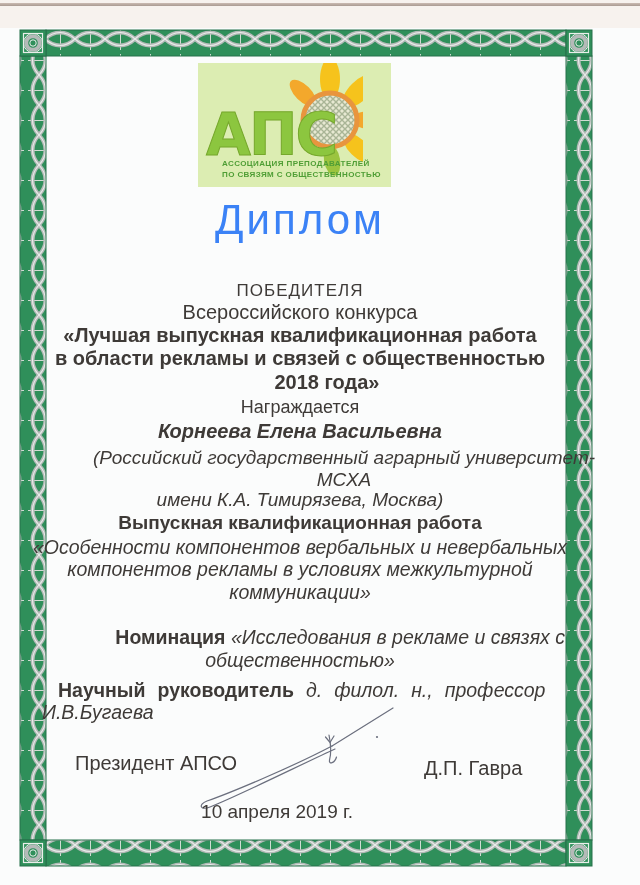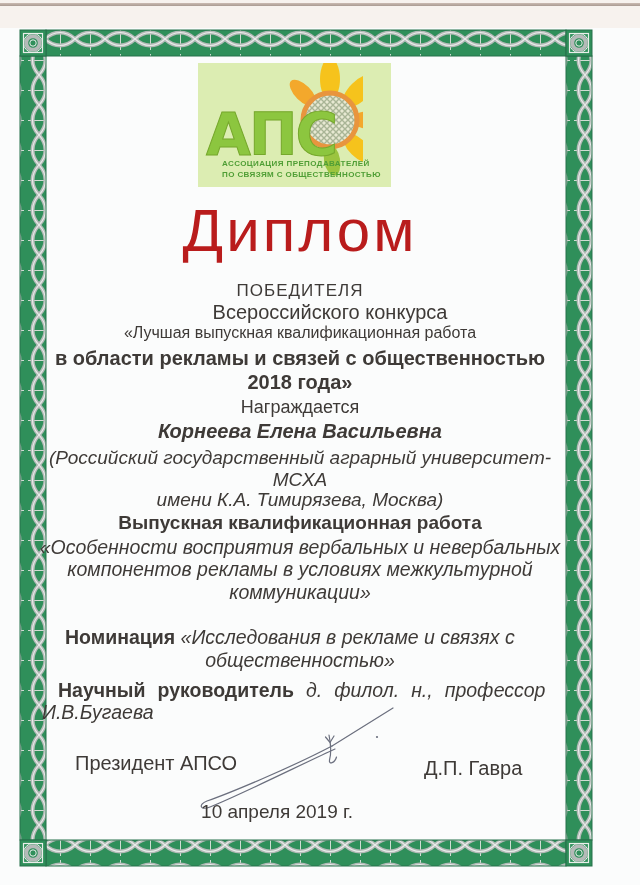--- a/index.html
+++ b/index.html
@@ -14,35 +14,35 @@
   .frame-svg,.sig-svg{position:absolute;left:0;top:0;}
   .logo-card{
     position:absolute;left:198px;top:63px;width:193px;height:124px;
     background:#dcedb2;
   }
   .logo-caption{position:absolute;left:10px;bottom:7px;line-height:1.3;
     font-size:8px;font-weight:bold;letter-spacing:.4px;color:#4f9e35;margin-left:14px;}
   .line{position:absolute;left:20px;width:560px;text-align:center;line-height:1.15;}
   .b{font-weight:bold;}
   .i{font-style:italic;}
-  .title{top:196px;font-size:60px;letter-spacing:3px;color:#b91c1c;}
+  .title{top:196px;font-size:42px;letter-spacing:3px;color:#3b82f6;}
   .winner{top:281px;font-size:17px;letter-spacing:1px;}
-  .contest1{top:301px;font-size:20px;margin-left:30px;}
-  .contest2{top:324px;font-size:16px;font-weight:normal;}
+  .contest1{top:301px;font-size:20px;}
+  .contest2{top:324px;font-size:20px;font-weight:bold;}
   .contest3{top:347px;font-size:20px;font-weight:bold;}
-  .contest4{top:371px;font-size:20px;font-weight:bold;}
+  .contest4{top:371px;font-size:20px;font-weight:bold;padding-left:27px;}
   .awarded{top:397px;font-size:18px;}
   .recipient{top:420px;font-size:20px;font-weight:bold;font-style:italic;}
-  .affil1{top:447px;font-size:19px;font-style:italic;}
+  .affil1{top:447px;font-size:19px;font-style:italic;margin-left:44px;}
   .affil2{top:489px;font-size:19px;font-style:italic;}
   .worklabel{top:512px;font-size:19px;font-weight:bold;}
   .work1{top:536px;font-size:19.5px;font-style:italic;}
   .work2{top:558px;font-size:19.5px;font-style:italic;}
   .work3{top:581px;font-size:19.5px;font-style:italic;}
-  .nomin1{top:626px;left:65px;width:500px;text-align:left;font-size:19.5px;}
+  .nomin1{top:626px;left:65px;width:500px;text-align:right;font-size:19.5px;}
   .nomin2{top:649px;font-size:19.5px;font-style:italic;}
   .supervisor-line{position:absolute;top:679px;left:58px;width:482px;
     display:flex;justify-content:space-between;font-size:19.5px;gap:12px;}
   .supname{top:701px;left:42px;width:200px;text-align:left;font-size:19.5px;font-style:italic;}
   .president{position:absolute;top:752px;left:75px;font-size:20px;}
   .presname{position:absolute;top:749px;left:424px;font-size:20px;margin-top:8px;}
   .datel{top:801px;left:97px;width:360px;font-size:19px;}
 </style>
 </head>
 <body>
@@ -134,21 +134,21 @@
 <div class="line winner">ПОБЕДИТЕЛЯ</div>
 <div class="line contest1">Всероссийского конкурса</div>
 <div class="line contest2">«Лучшая выпускная квалификационная работа</div>
 <div class="line contest3">в области рекламы и связей с общественностью</div>
 <div class="line contest4">2018 года»</div>
 <div class="line awarded">Награждается</div>
 <div class="line recipient">Корнеева Елена Васильевна</div>
 <div class="line affil1">(Российский государственный аграрный университет- МСХА</div>
 <div class="line affil2">имени К.А. Тимирязева, Москва)</div>
 <div class="line worklabel">Выпускная квалификационная работа</div>
-<div class="line work1">«Особенности восприятия вербальных и невербальных</div>
+<div class="line work1">«Особенности компонентов вербальных и невербальных</div>
 <div class="line work2">компонентов рекламы в условиях межкультурной</div>
 <div class="line work3">коммуникации»</div>
 
 <div class="line nomin1"><span class="b">Номинация</span> <span class="i">«Исследования в рекламе и связях с</span></div>
 <div class="line nomin2">общественностью»</div>
 
 <div class="supervisor-line">
   <span class="b">Научный</span>
   <span class="b">руководитель</span>
   <span class="i">д.</span>

